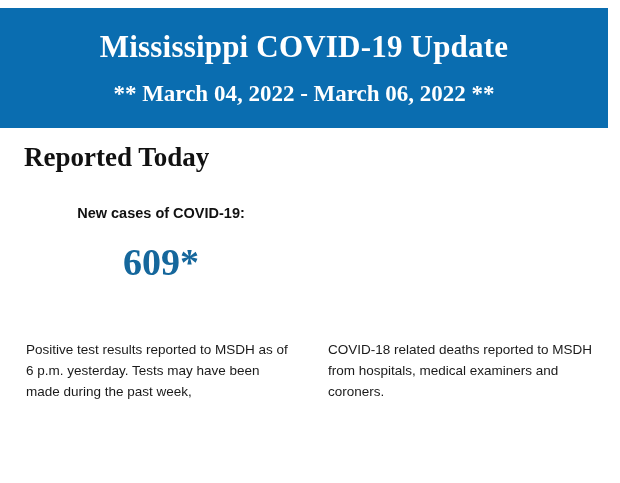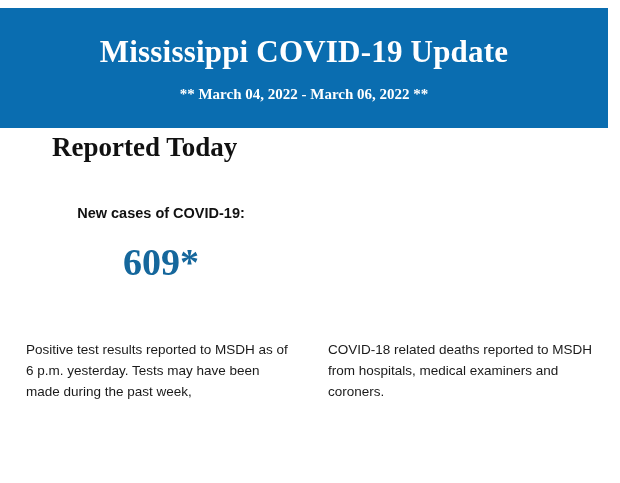--- a/index.html
+++ b/index.html
@@ -36,34 +36,33 @@
     font-weight: bold;
     font-size: 31px;
     color: #ffffff;
     letter-spacing: 0.2px;
     margin: 0 0 16px 0;
     text-align: center;
   }
   .banner-subtitle {
     font-family: "Liberation Serif", serif;
     font-weight: bold;
-    font-size: 15px;
+    font-size: 23px;
     color: #ffffff;
     margin: 0;
     text-align: center;
   }
   .section-title {
     position: absolute;
     left: 24px;
-    top: 132px;
+    top: 142px;
     font-family: "Liberation Serif", serif;
     font-weight: bold;
     font-size: 27px;
     color: #111111;
-    margin-left: 28px;
   }
   .stats {
     position: absolute;
     left: 0;
     top: 205px;
     width: 620px;
     display: flex;
     gap: 35px;
   }
   .stat-col {

